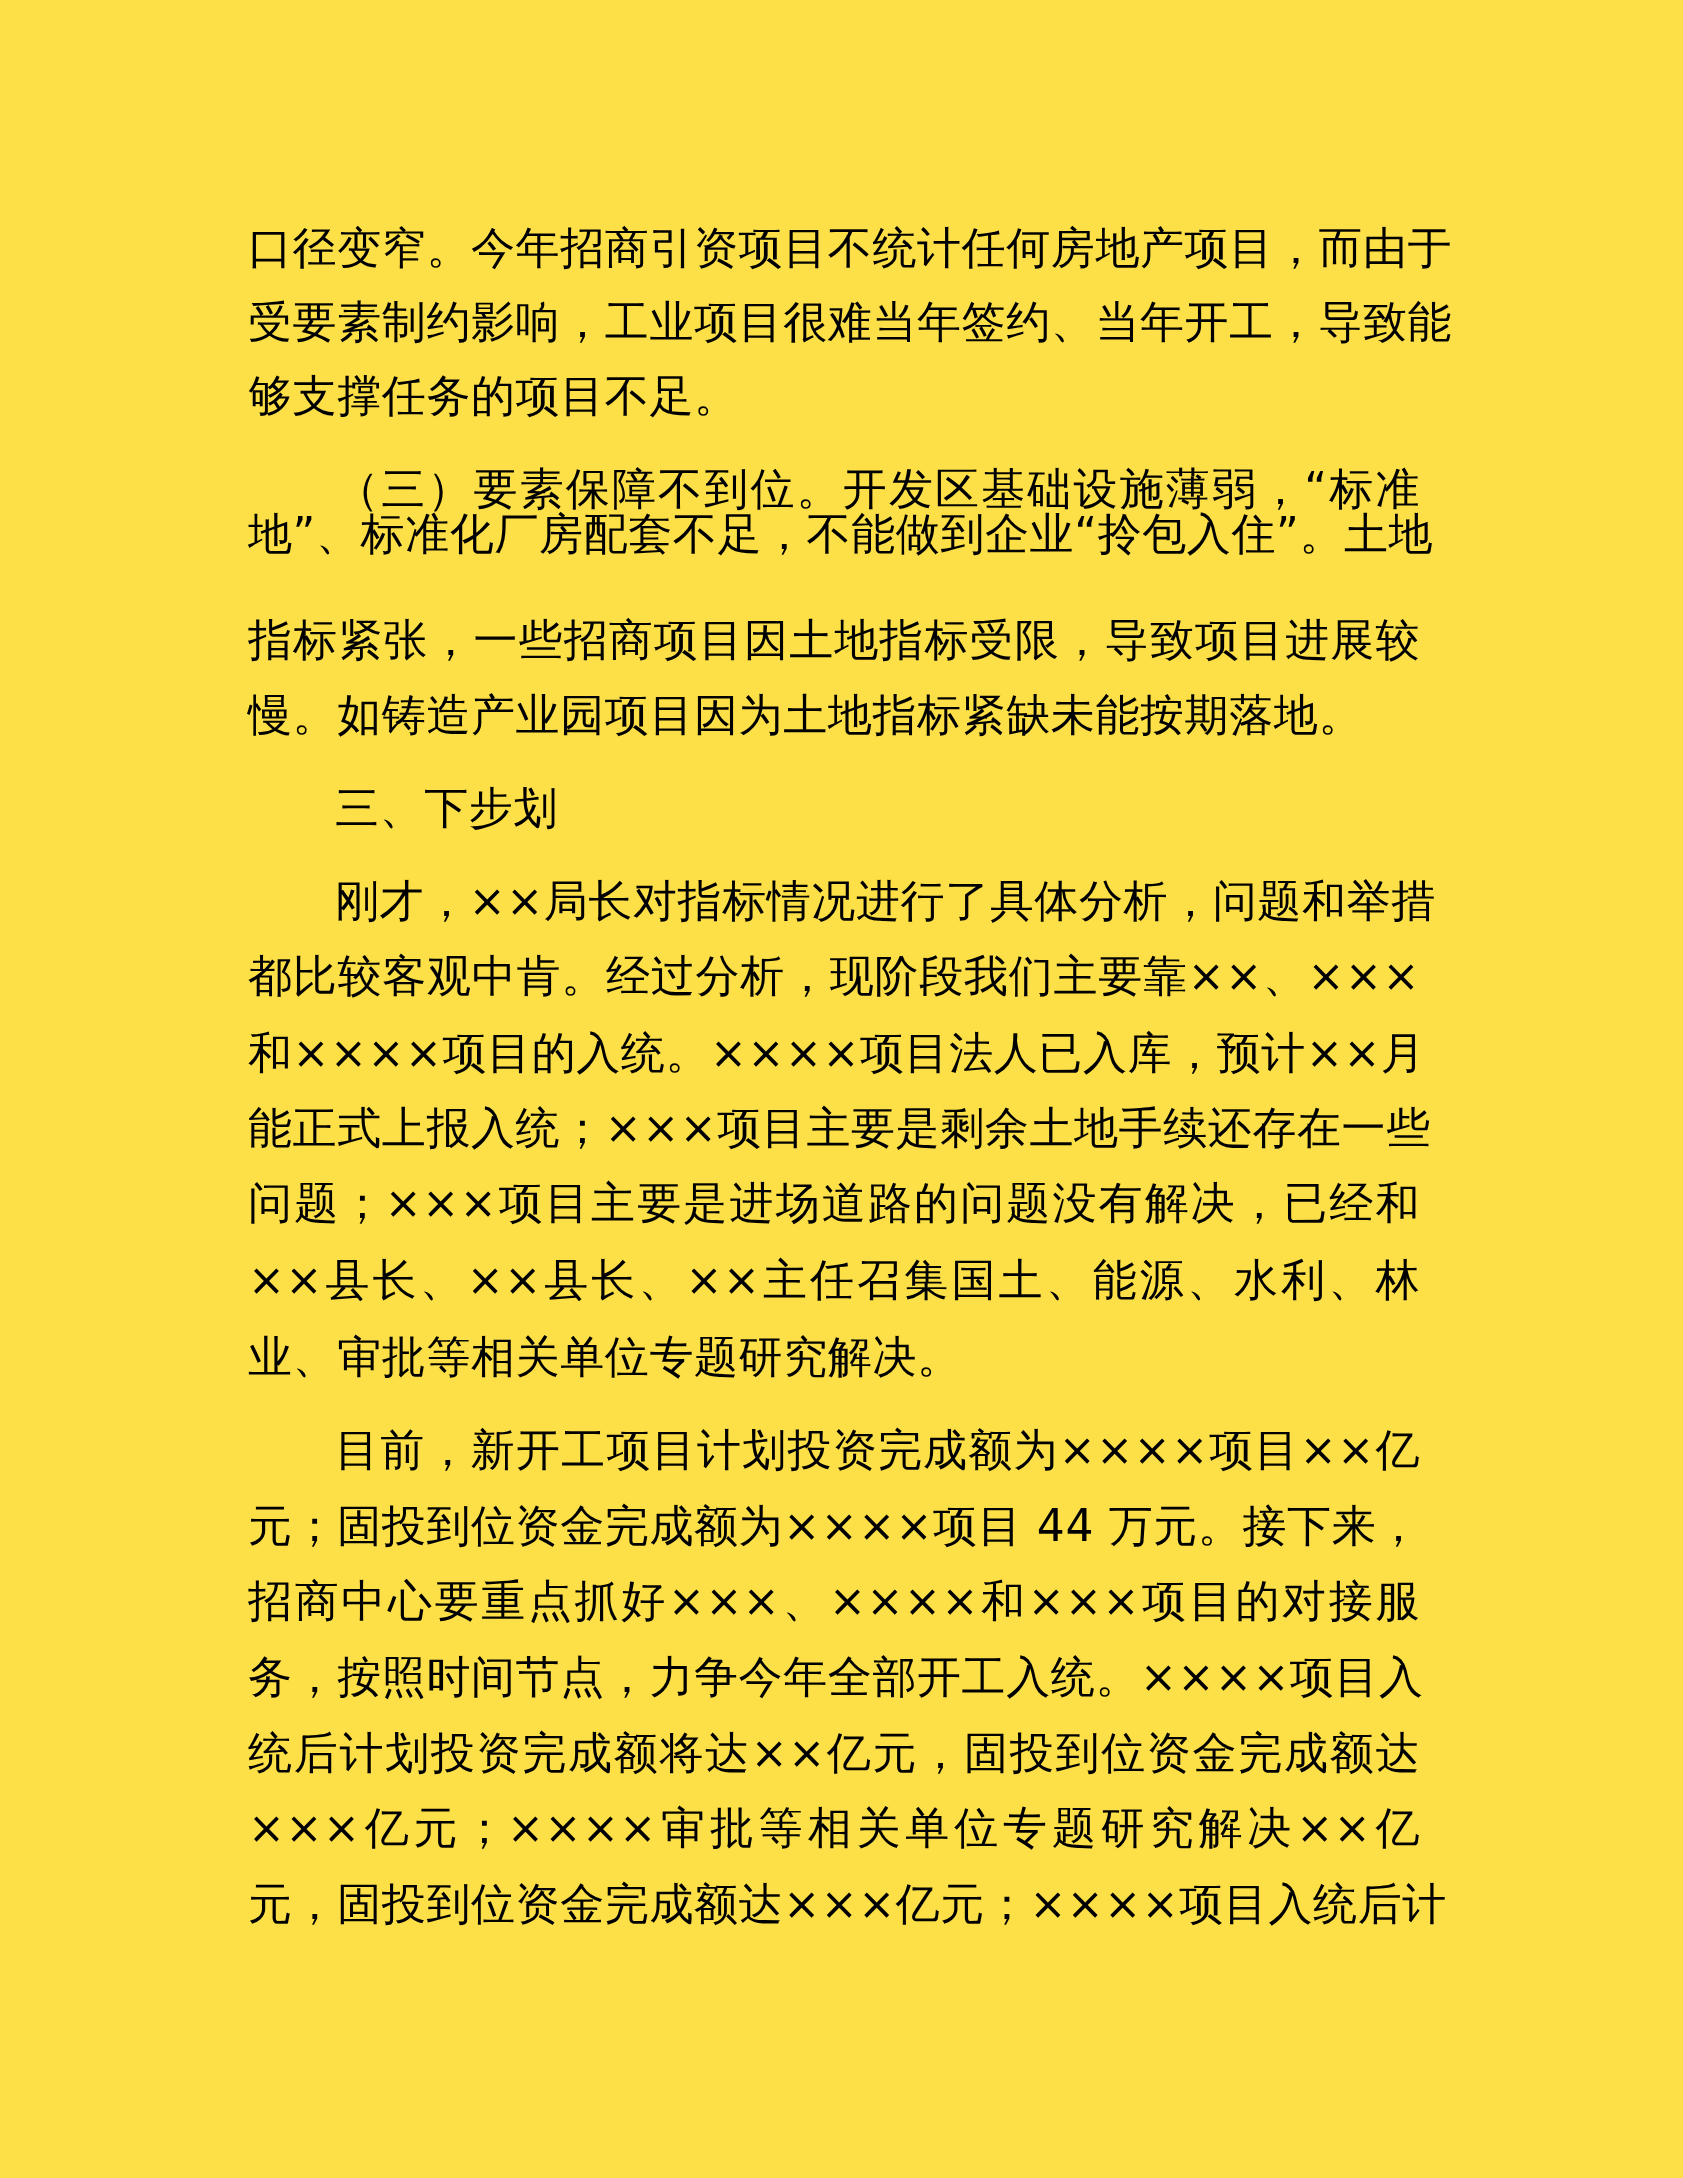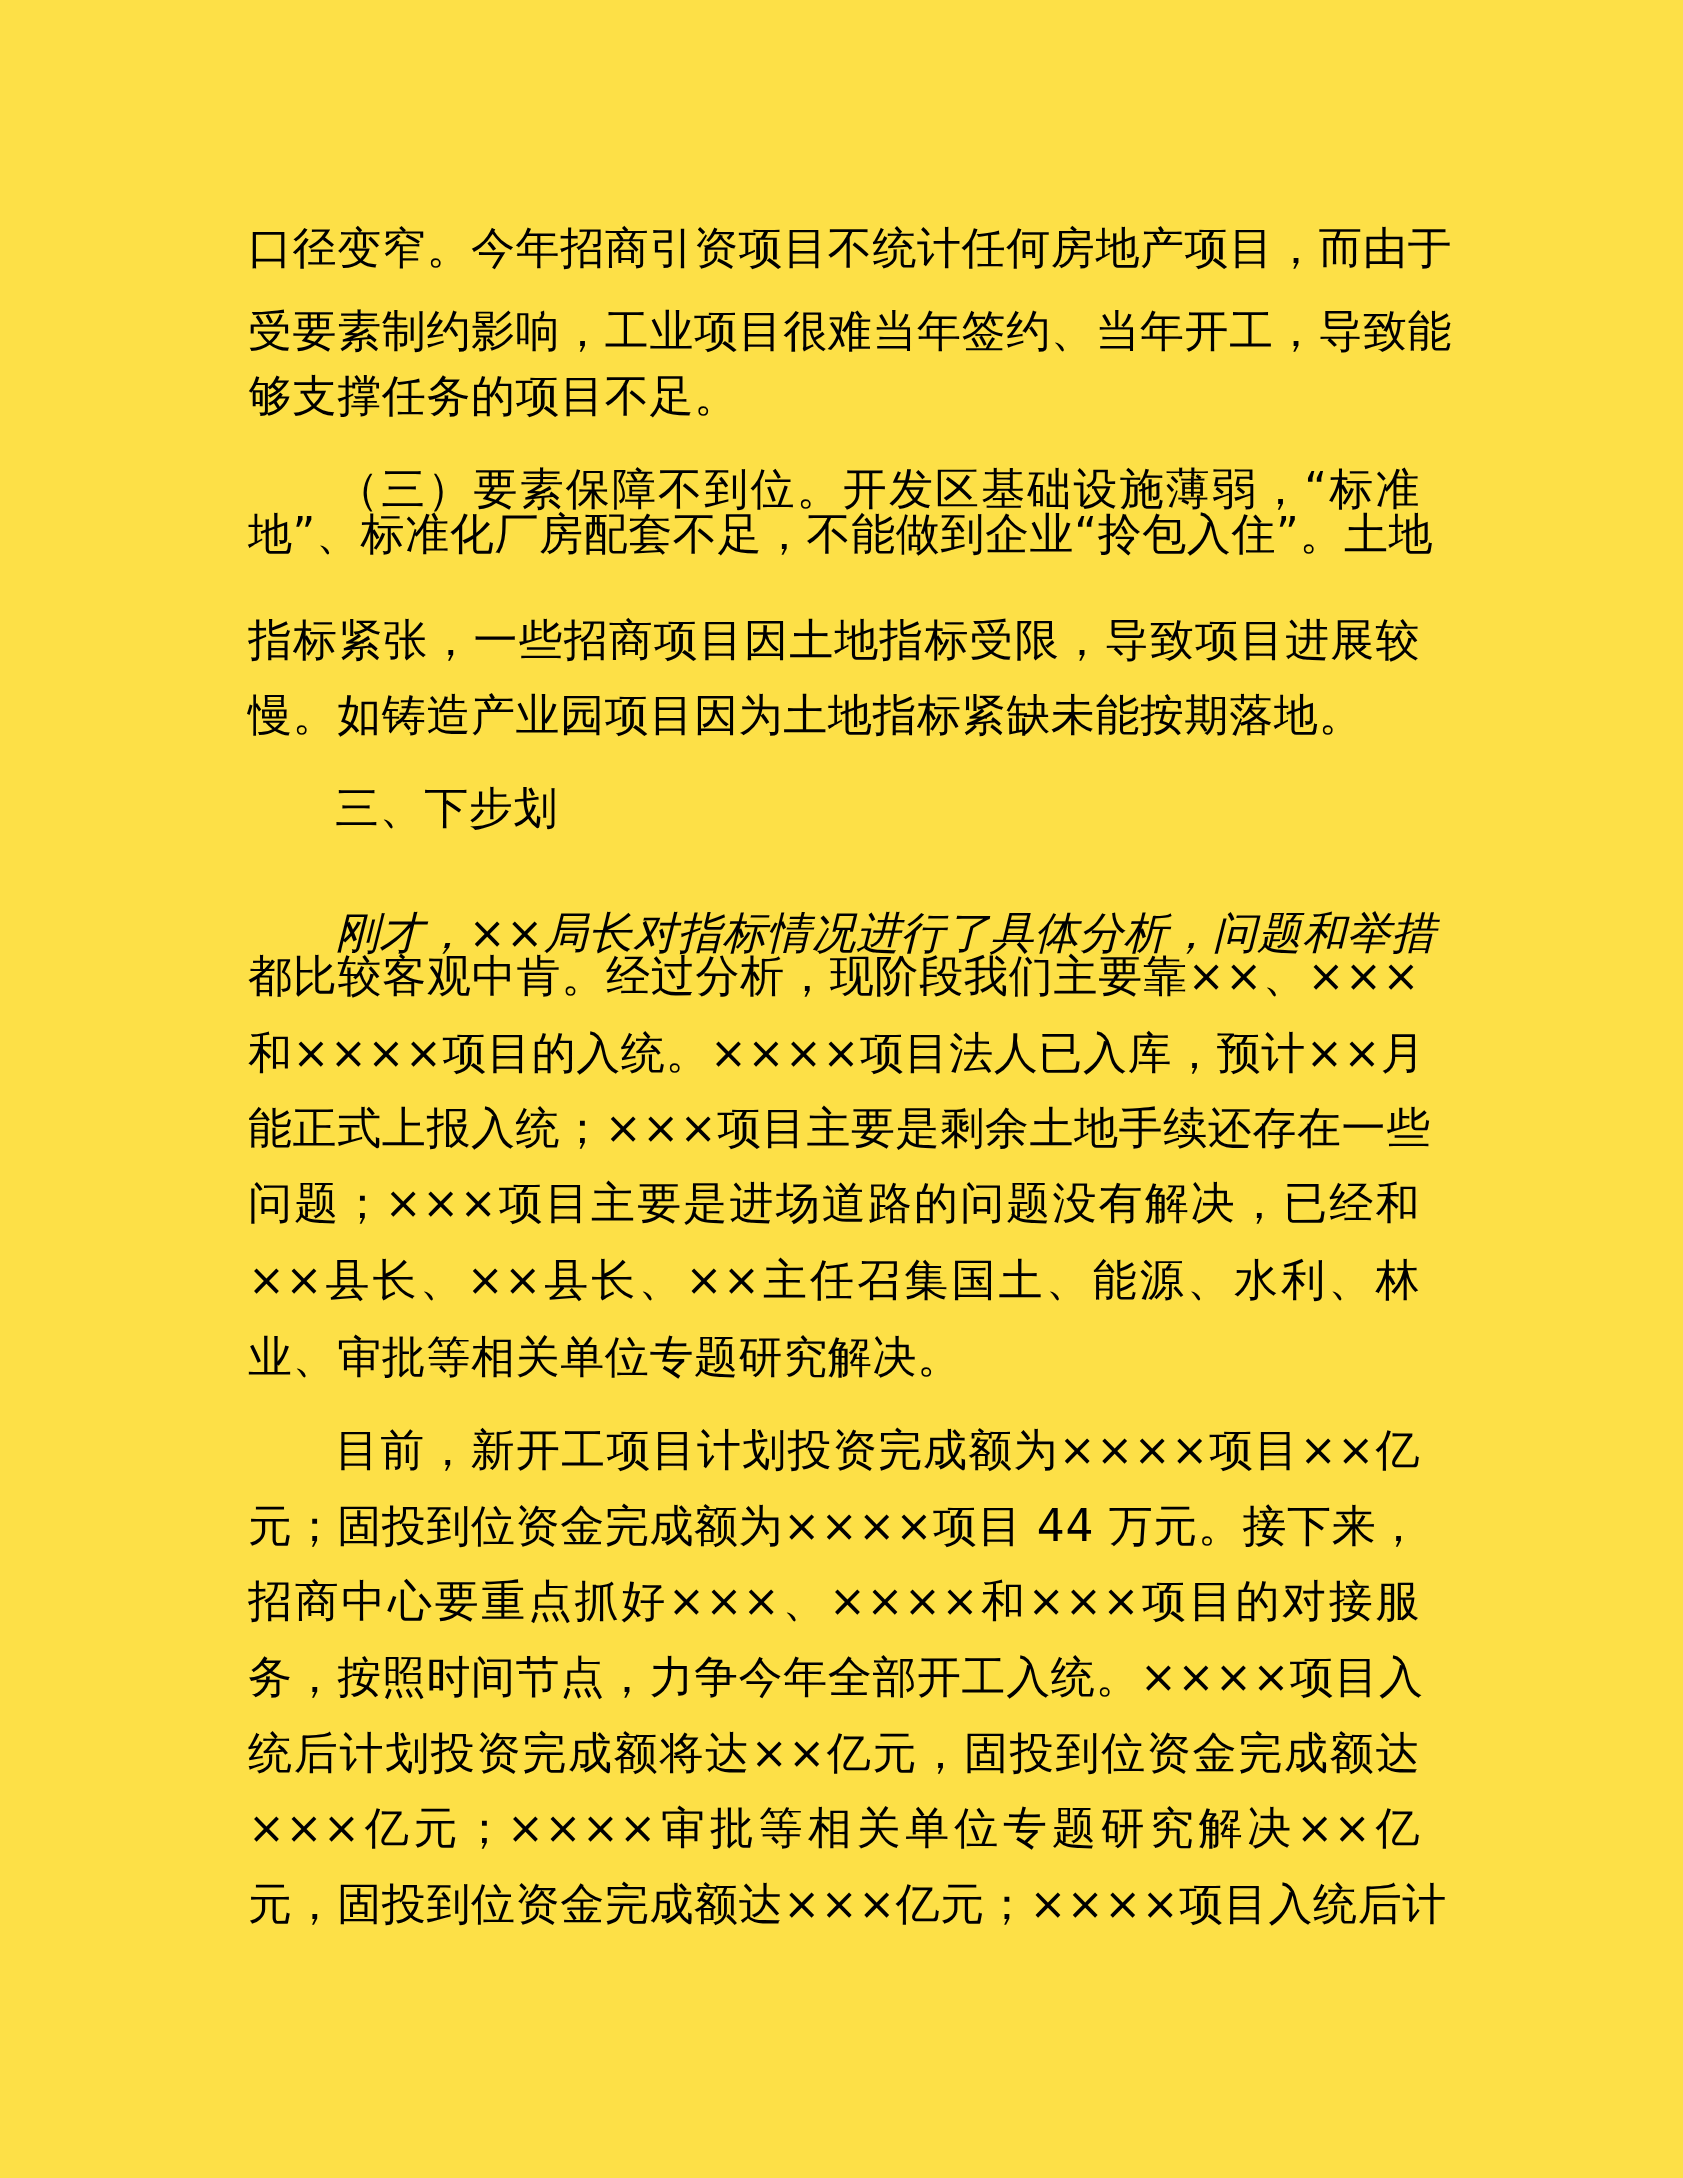--- a/index.html
+++ b/index.html
@@ -48,35 +48,35 @@
       text-align-last: left;
     }
   </style>
 </head>
 <body>
 
 <div class="page">
 
   <div>
     <div class="line" style="top:218px;">口径变窄。今年招商引资项目不统计任何房地产项目，而由于</div>
-    <div class="line" style="top:301px;">受要素制约影响，工业项目很难当年签约、当年开工，导致能</div>
+    <div class="line" style="top:292px;">受要素制约影响，工业项目很难当年签约、当年开工，导致能</div>
     <div class="line last" style="top:366px;">够支撑任务的项目不足。</div>
   </div>
 
   <div>
     <div class="line indent" style="top:459px;">（三）要素保障不到位。开发区基础设施薄弱，“标准</div>
     <div class="line" style="top:504px;">地”、标准化厂房配套不足，不能做到企业“拎包入住”。土地</div>
     <div class="line" style="top:610px;">指标紧张，一些招商项目因土地指标受限，导致项目进展较</div>
     <div class="line last" style="top:685px;">慢。如铸造产业园项目因为土地指标紧缺未能按期落地。</div>
   </div>
 
   <div class="line heading" style="top:778px;">三、下步划</div>
 
   <div>
-    <div class="line indent" style="top:903px;font-style:italic;">刚才，××局长对指标情况进行了具体分析，问题和举措</div>
+    <div class="line indent" style="top:871px;">刚才，××局长对指标情况进行了具体分析，问题和举措</div>
     <div class="line" style="top:946px;">都比较客观中肯。经过分析，现阶段我们主要靠××、×××</div>
     <div class="line" style="top:1023px;">和××××项目的入统。××××项目法人已入库，预计××月</div>
     <div class="line" style="top:1098px;">能正式上报入统；×××项目主要是剩余土地手续还存在一些</div>
     <div class="line" style="top:1173px;">问题；×××项目主要是进场道路的问题没有解决，已经和</div>
     <div class="line" style="top:1250px;">××县长、××县长、××主任召集国土、能源、水利、林</div>
     <div class="line last" style="top:1327px;">业、审批等相关单位专题研究解决。</div>
   </div>
 
   <div>
     <div class="line indent" style="top:1420px;">目前，新开工项目计划投资完成额为××××项目××亿</div>

